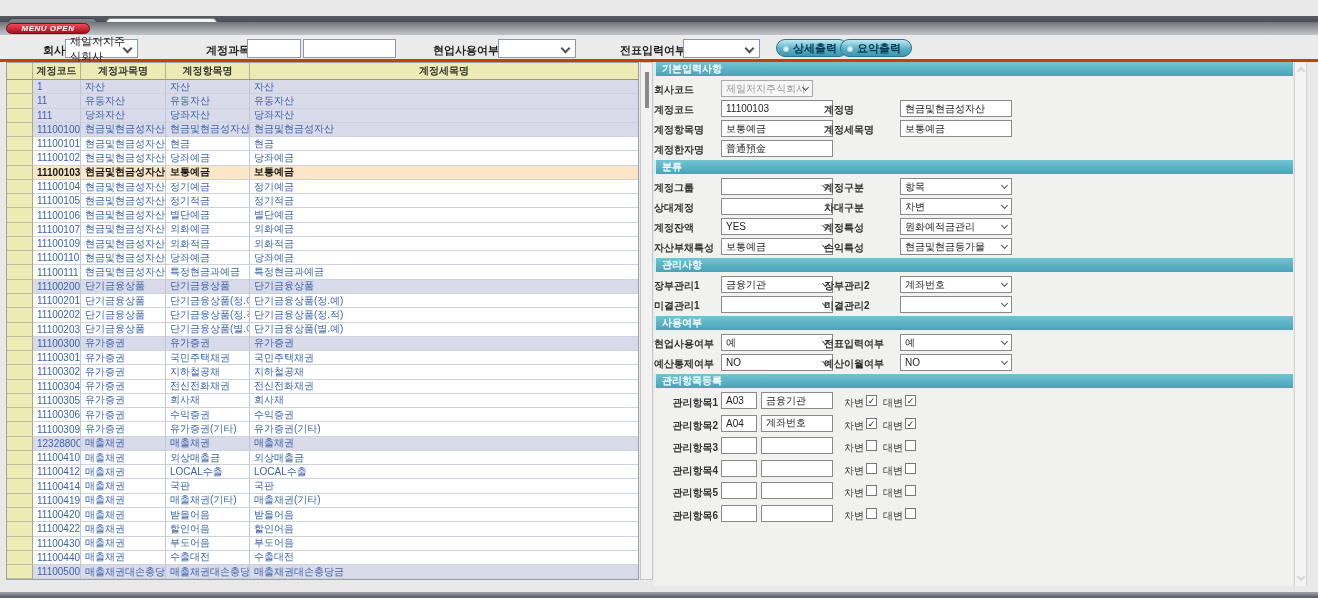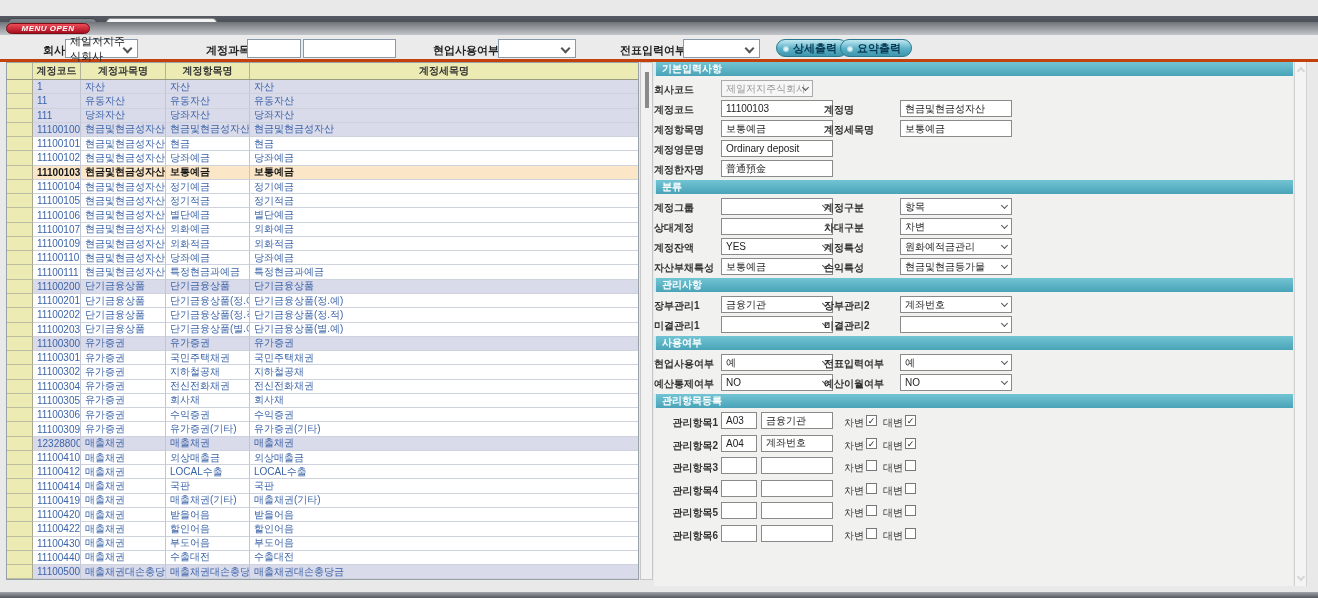--- a/index.html
+++ b/index.html
@@ -435,26 +435,20 @@
           <span class="plabel">계정항목명</span>
           <span class="pfield">
             <span>보통예금</span>
           </span>
           <span class="plabel col2">계정세목명</span>
           <span class="pfield col2f">
             <span>보통예금</span>
           </span>
         </div>
         <div class="prow">
-          <span class="plabel">계정영문명</span>
-          <span class="pfield">
-            <span>Ordinary deposit</span>
-          </span>
-        </div>
-        <div class="prow">
           <span class="plabel">계정한자명</span>
           <span class="pfield">
             <span>普通預金</span>
           </span>
         </div>
         <div class="sec-h">분류</div>
         <div class="prow">
           <span class="plabel">계정그룹</span>
           <span class="pfield">
             <span></span>

